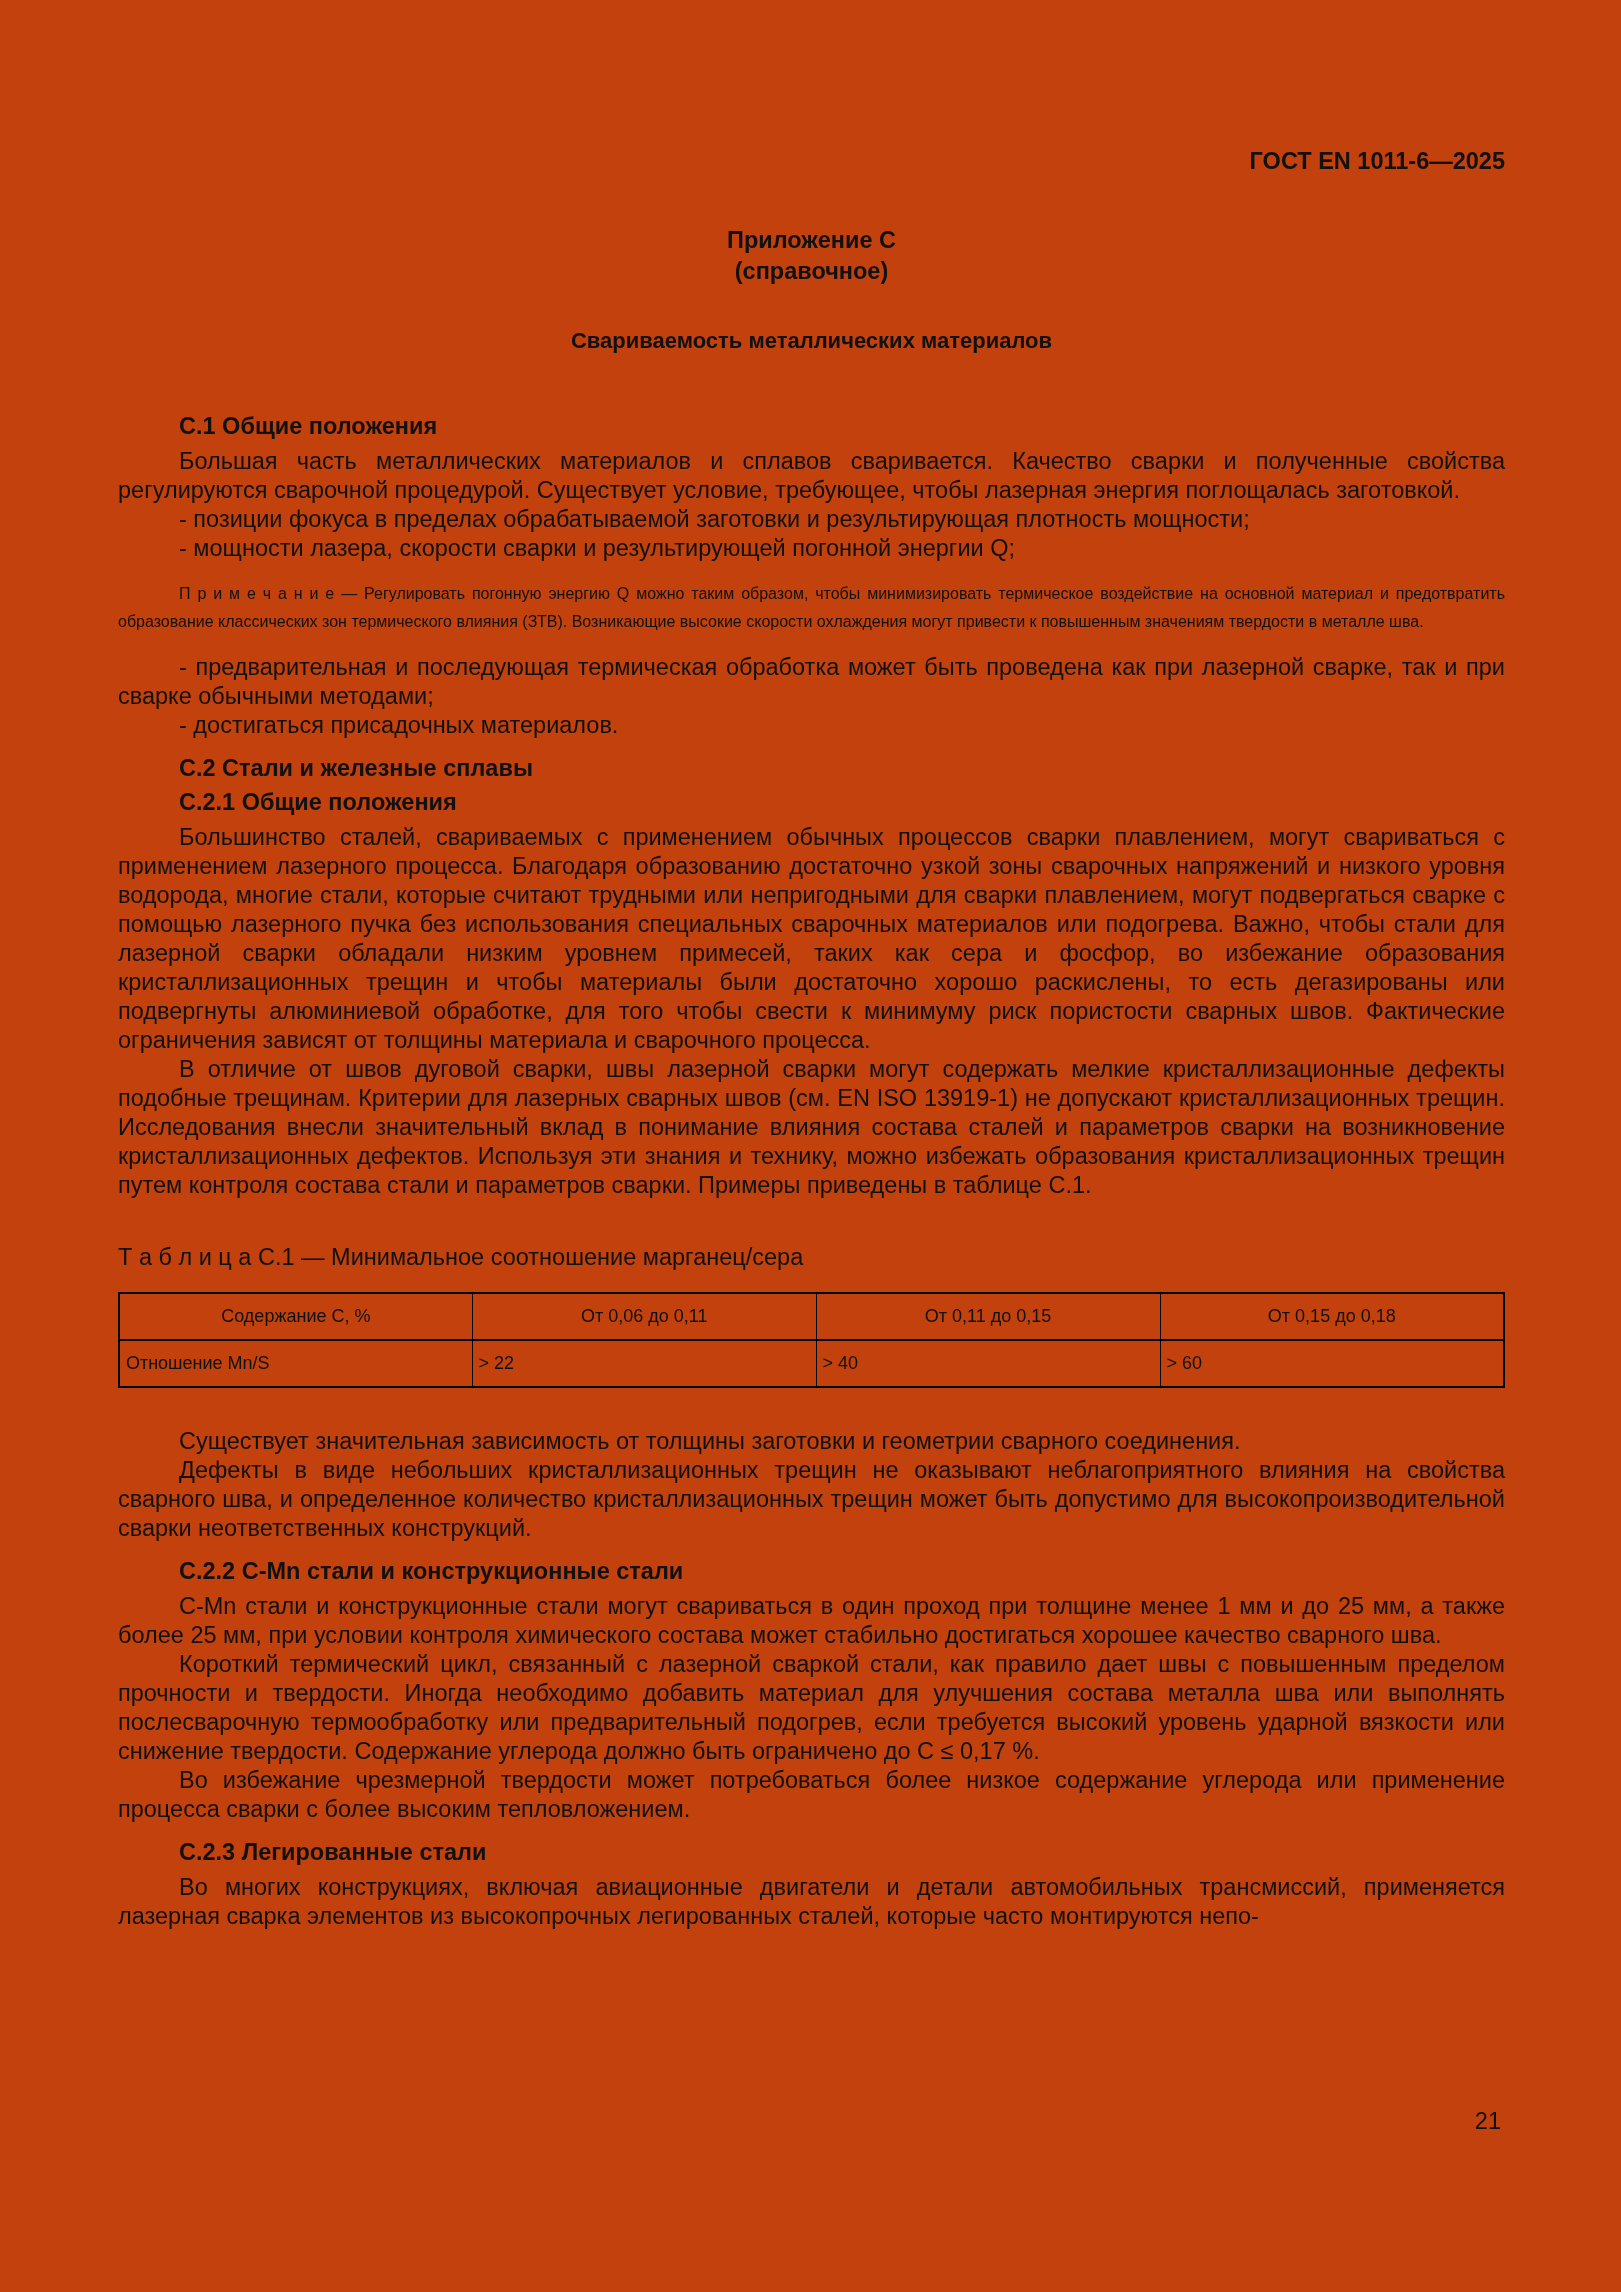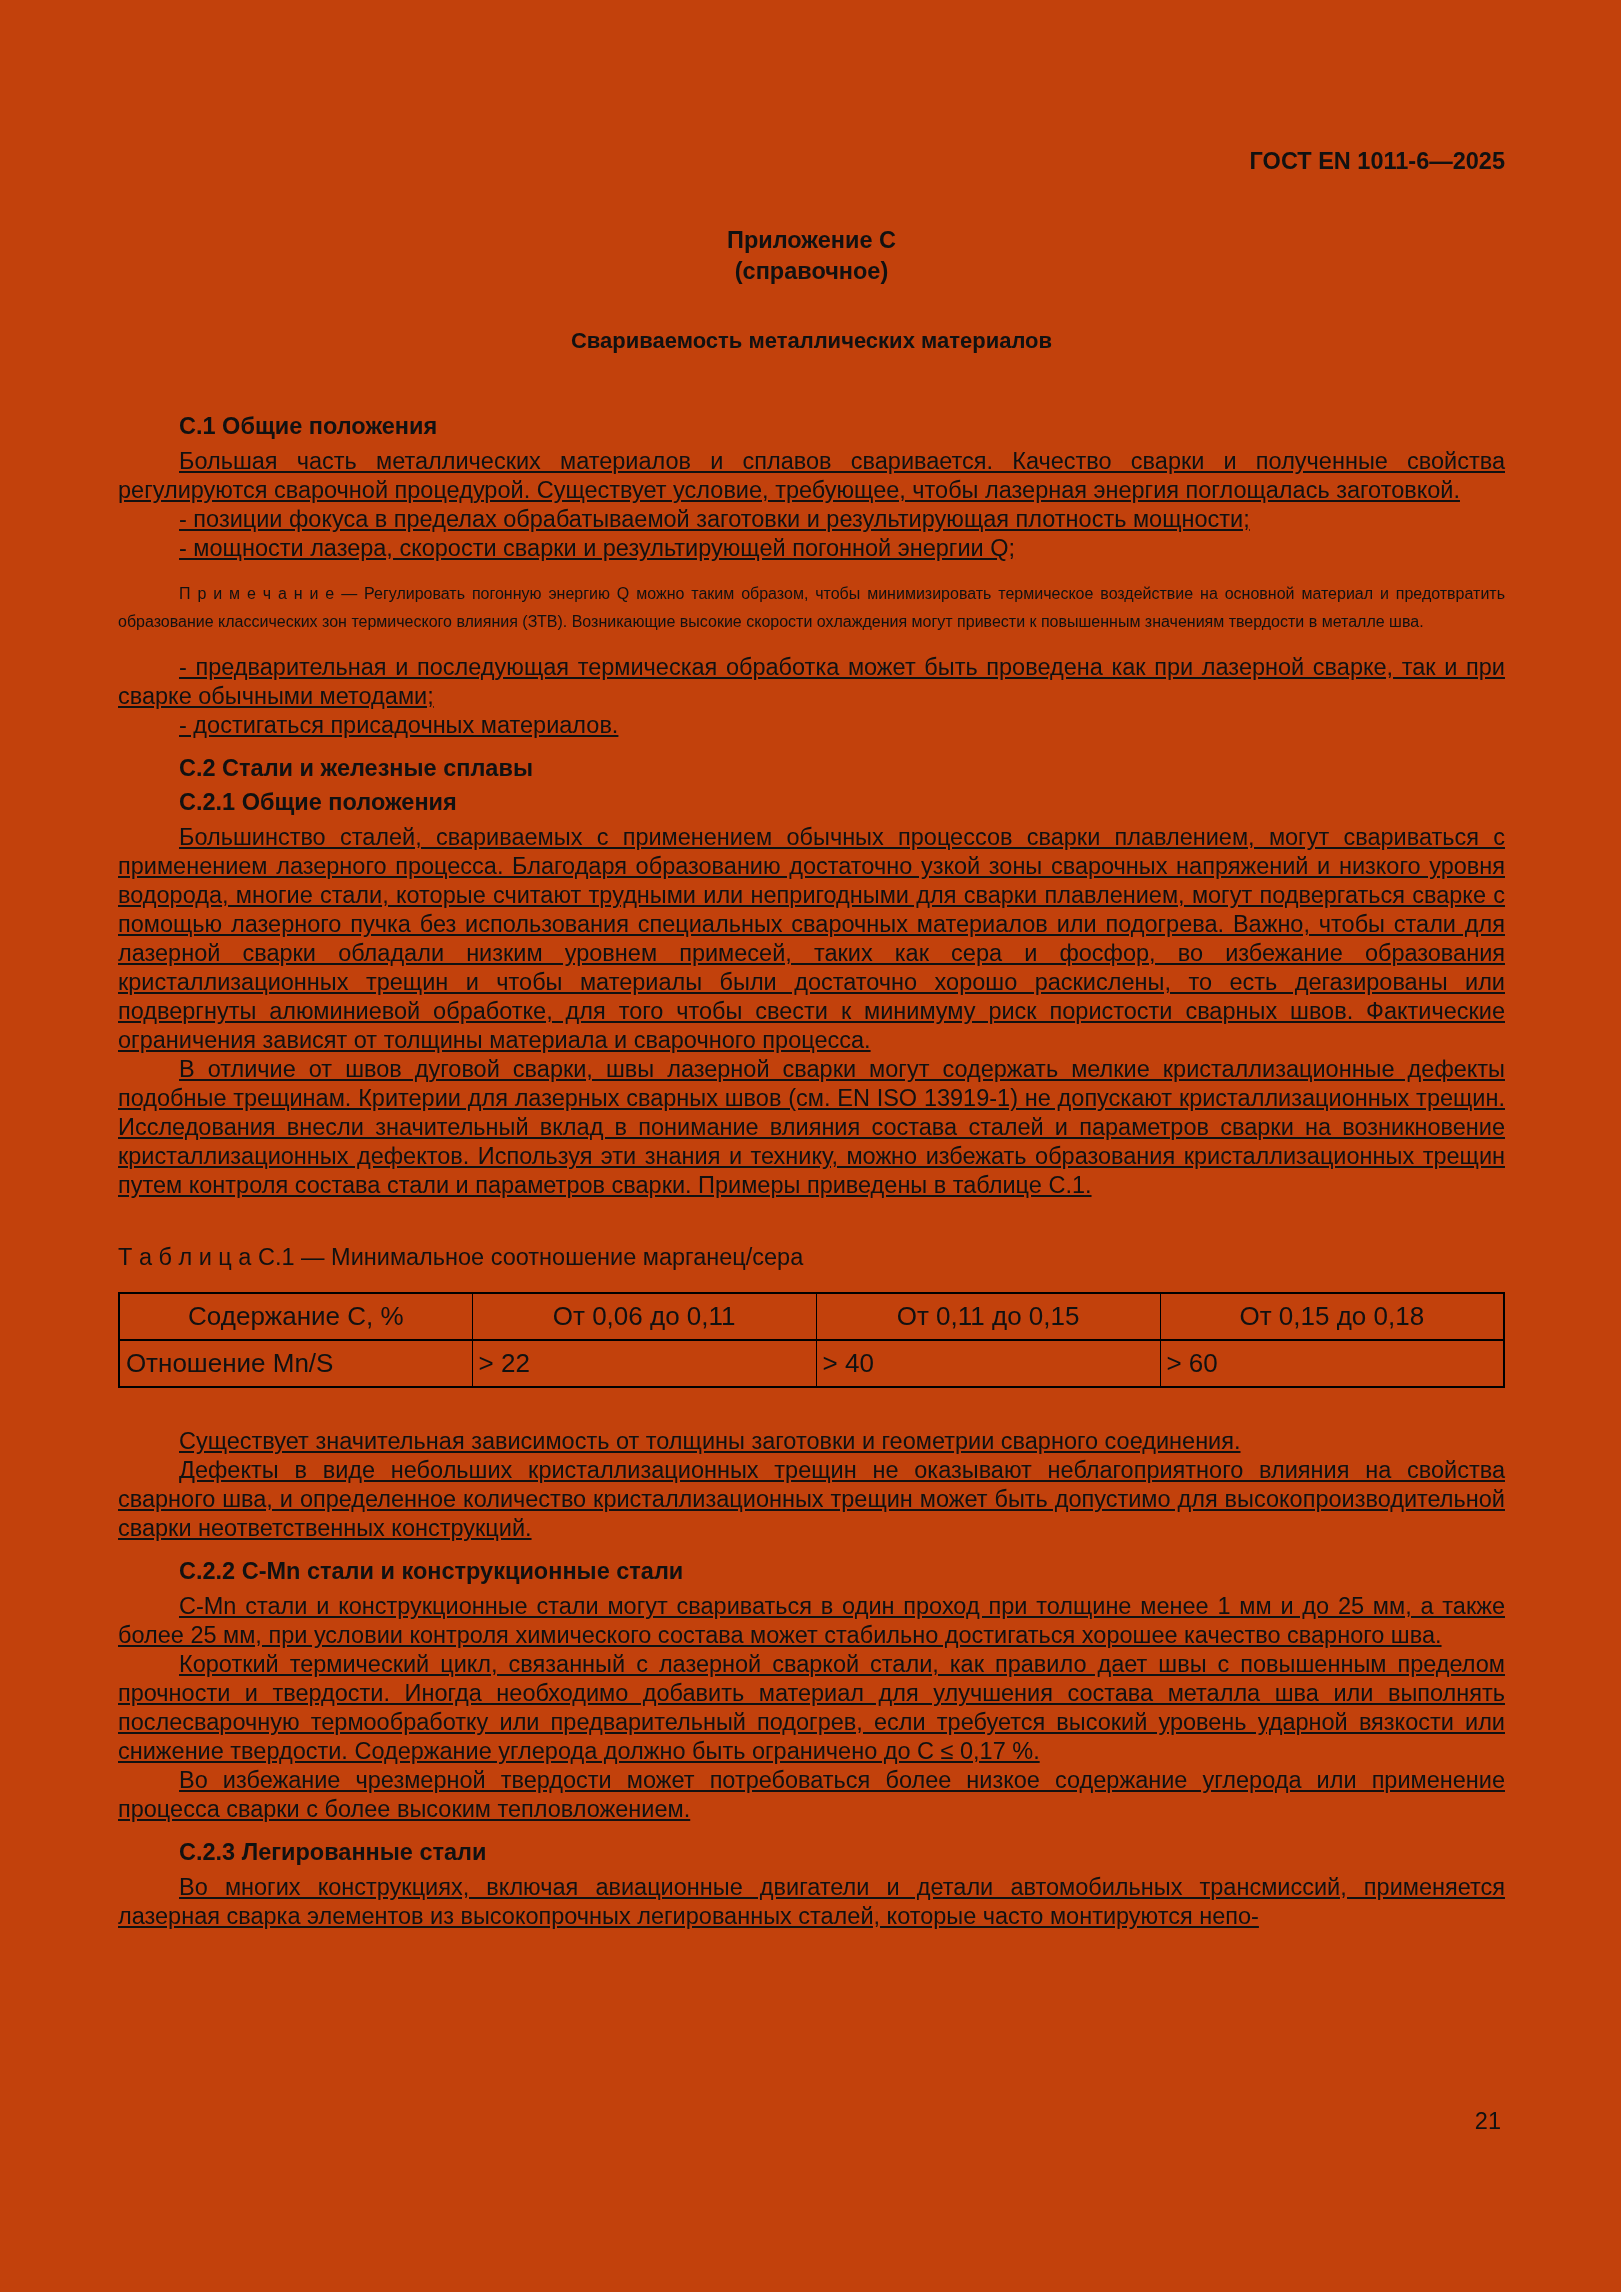--- a/index.html
+++ b/index.html
@@ -36,21 +36,20 @@
   .h-sec {
     font-weight: bold;
     text-indent: 61px;
     text-align: left;
     margin: 13.7px 0 5.9px 0;
   }
   .p {
     margin: 0;
     text-indent: 61px;
     text-align: justify;
-    text-decoration: underline;
   }
   .note {
     margin: 17.6px 0 17.6px 0;
     font-size: 16px;
     line-height: 27.4px;
     text-indent: 61px;
     text-align: justify;
   }
   .table-caption {
     margin: 43px 0 20px 0;
@@ -61,21 +60,21 @@
     width: 100%;
     border-collapse: collapse;
     table-layout: fixed;
     margin: 0 0 39px 0;
   }
   table.gost th, table.gost td {
     border: 1px solid #000;
     font-weight: normal;
     vertical-align: middle;
     padding: 8.8px 5.9px;
-    font-size: 26px;
+    font-size: 18px;
     line-height: 27.4px;
   }
   table.gost { border: 2px solid #000; }
   table.gost thead th { border-bottom: 2px solid #000; border-top: 2px solid #000; }
   table.gost tbody td { border-bottom: 2px solid #000; }
   table.gost col.c1 { width: 25.5%; }
   table.gost col.c2, table.gost col.c3, table.gost col.c4 { width: 24.83%; }
   .page-number {
     position: absolute;
     top: 2107px;

